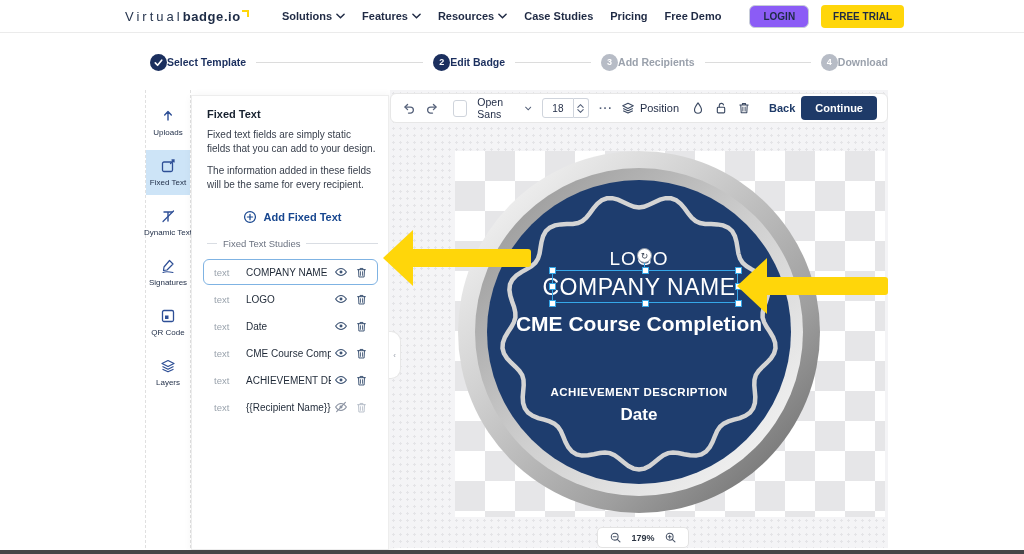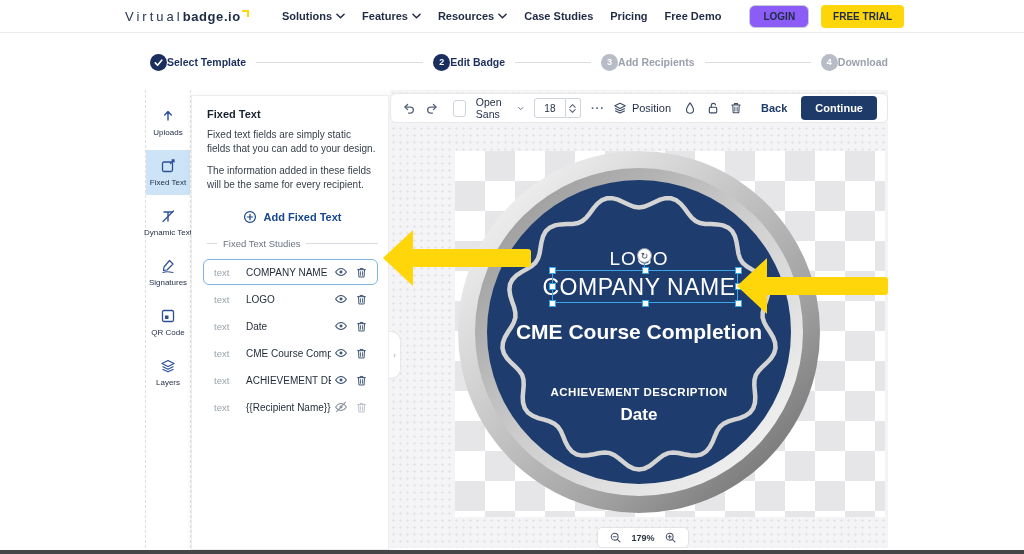--- a/index.html
+++ b/index.html
@@ -87,33 +87,33 @@
   }
   .tb-ico { margin-right:9px; cursor:pointer; display:flex; align-items:center; }
   .swatch { width:17px; height:17px; background:#fff; border:1px solid #cfd4dc; border-radius:3px; margin:0 10px 0 4px; cursor:pointer; }
   .font-select { display:flex; align-items:center; gap:6px; font-size:10.5px; color:#1f2a44; margin-right:10px; cursor:pointer; }
   .size-box { display:flex; align-items:stretch; height:20px; margin-right:10px; }
   .size-val { width:32px; border:1px solid #cfd4dc; border-radius:3px 0 0 3px; font-size:10px; color:#1f2a44; display:flex; align-items:center; justify-content:center; }
   .size-step { width:15px; border:1px solid #cfd4dc; border-left:none; border-radius:0 3px 3px 0; display:flex; flex-direction:column; align-items:center; justify-content:center; gap:1px; cursor:pointer; }
   .more-dots { font-size:11px; font-weight:700; color:#55617a; letter-spacing:1px; margin-right:8px; cursor:pointer; }
   .tb-right { margin-left:auto; display:flex; align-items:center; }
   .pos-group { display:flex; align-items:center; gap:5px; font-size:11px; color:#1f2a44; margin-right:12px; cursor:pointer; }
-  .back-btn { font-size:11px; font-weight:800; color:#1e3a68; background:none; border:none; margin:0 14px 0 18px; cursor:pointer; }
+  .back-btn { font-size:11px; font-weight:800; color:#1e3a68; background:none; border:none; margin:0 6px 0 18px; cursor:pointer; }
   .continue-btn { font-size:11px; font-weight:800; color:#fff; background:#1e3a68; border:none; border-radius:4px; padding:6px 14px; cursor:pointer; }
 
   .canvas {
     position:absolute; left:65px; top:61px; width:430px; height:366px;
     background:conic-gradient(#e6e6e8 0 25%, #fff 0 50%, #e6e6e8 0 75%, #fff 0);
     background-size:60px 60px;
   }
   .badge-svg { position:absolute; left:66px; top:59px; }
   .btext { position:absolute; left:66px; width:366px; text-align:center; color:#fff; cursor:pointer; }
   .bt-logo { top:158px; font-size:19px; font-weight:300; letter-spacing:1px; }
   .bt-company { top:184px; font-size:23px; font-weight:400; letter-spacing:.5px; }
-  .bt-course { top:230px; font-size:21px; font-weight:700; }
+  .bt-course { top:222px; font-size:21px; font-weight:700; }
   .bt-achv { top:296px; font-size:11.5px; font-weight:600; letter-spacing:.5px; }
   .bt-date { top:315px; font-size:17px; font-weight:700; }
 
   .selbox { position:absolute; left:162px; top:180px; width:186px; height:33px; border:1.5px solid #35a7e8; }
   .handle { position:absolute; width:7px; height:7px; background:#fff; border:1.5px solid #35a7e8; }
   .rot-line { position:absolute; left:254px; top:167px; width:1px; height:13px; background:#35a7e8; }
   .rot-circle {
     position:absolute; left:247px; top:158px; width:15px; height:15px; border-radius:50%;
     background:#fff; border:1px solid #8d97a5; color:#3c4657; font-size:9px;
     display:flex; align-items:center; justify-content:center; cursor:grab;

